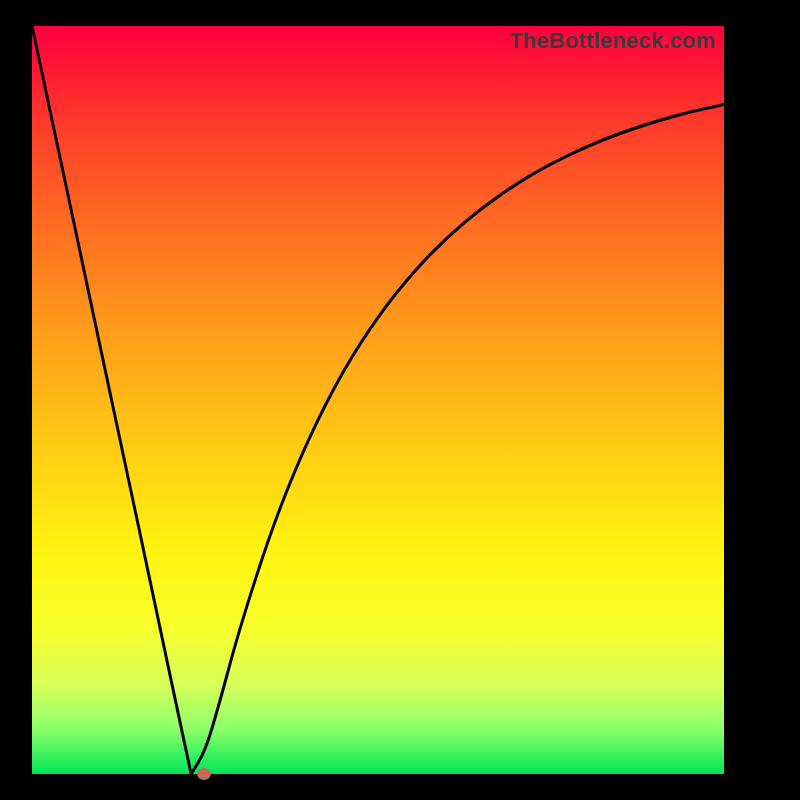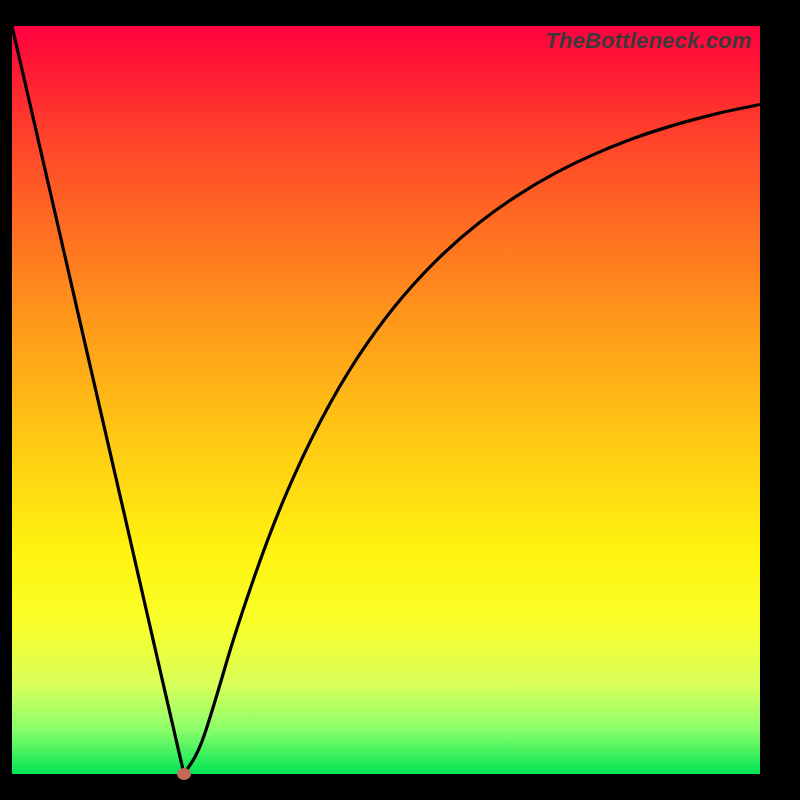--- a/index.html
+++ b/index.html
@@ -11,38 +11,37 @@
     overflow: hidden;
   }
   .frame {
     position: relative;
     width: 800px;
     height: 800px;
     background: #000;
   }
   .plot-area {
     position: absolute;
-    left: 12px;
+    left: 32px;
     top: 26px;
-    width: 748px;
+    width: 692px;
     height: 748px;
     background: linear-gradient(to bottom,
       #ff0040 0%,
       #ff1a33 6%,
       #ff3f2b 14%,
       #ff6a22 26%,
       #ff9a1a 40%,
       #ffc814 55%,
       #fff30f 70%,
       #f9ff2a 80%,
       #d8ff5a 88%,
       #8cff6a 94%,
       #00e555 100%
     );
-    font-style: italic;
   }
   .watermark {
     position: absolute;
     top: 2px;
     right: 8px;
     color: #3a3a3a;
     font-family: Arial, Helvetica, sans-serif;
     font-size: 22px;
     font-weight: 600;
     letter-spacing: 0.2px;

